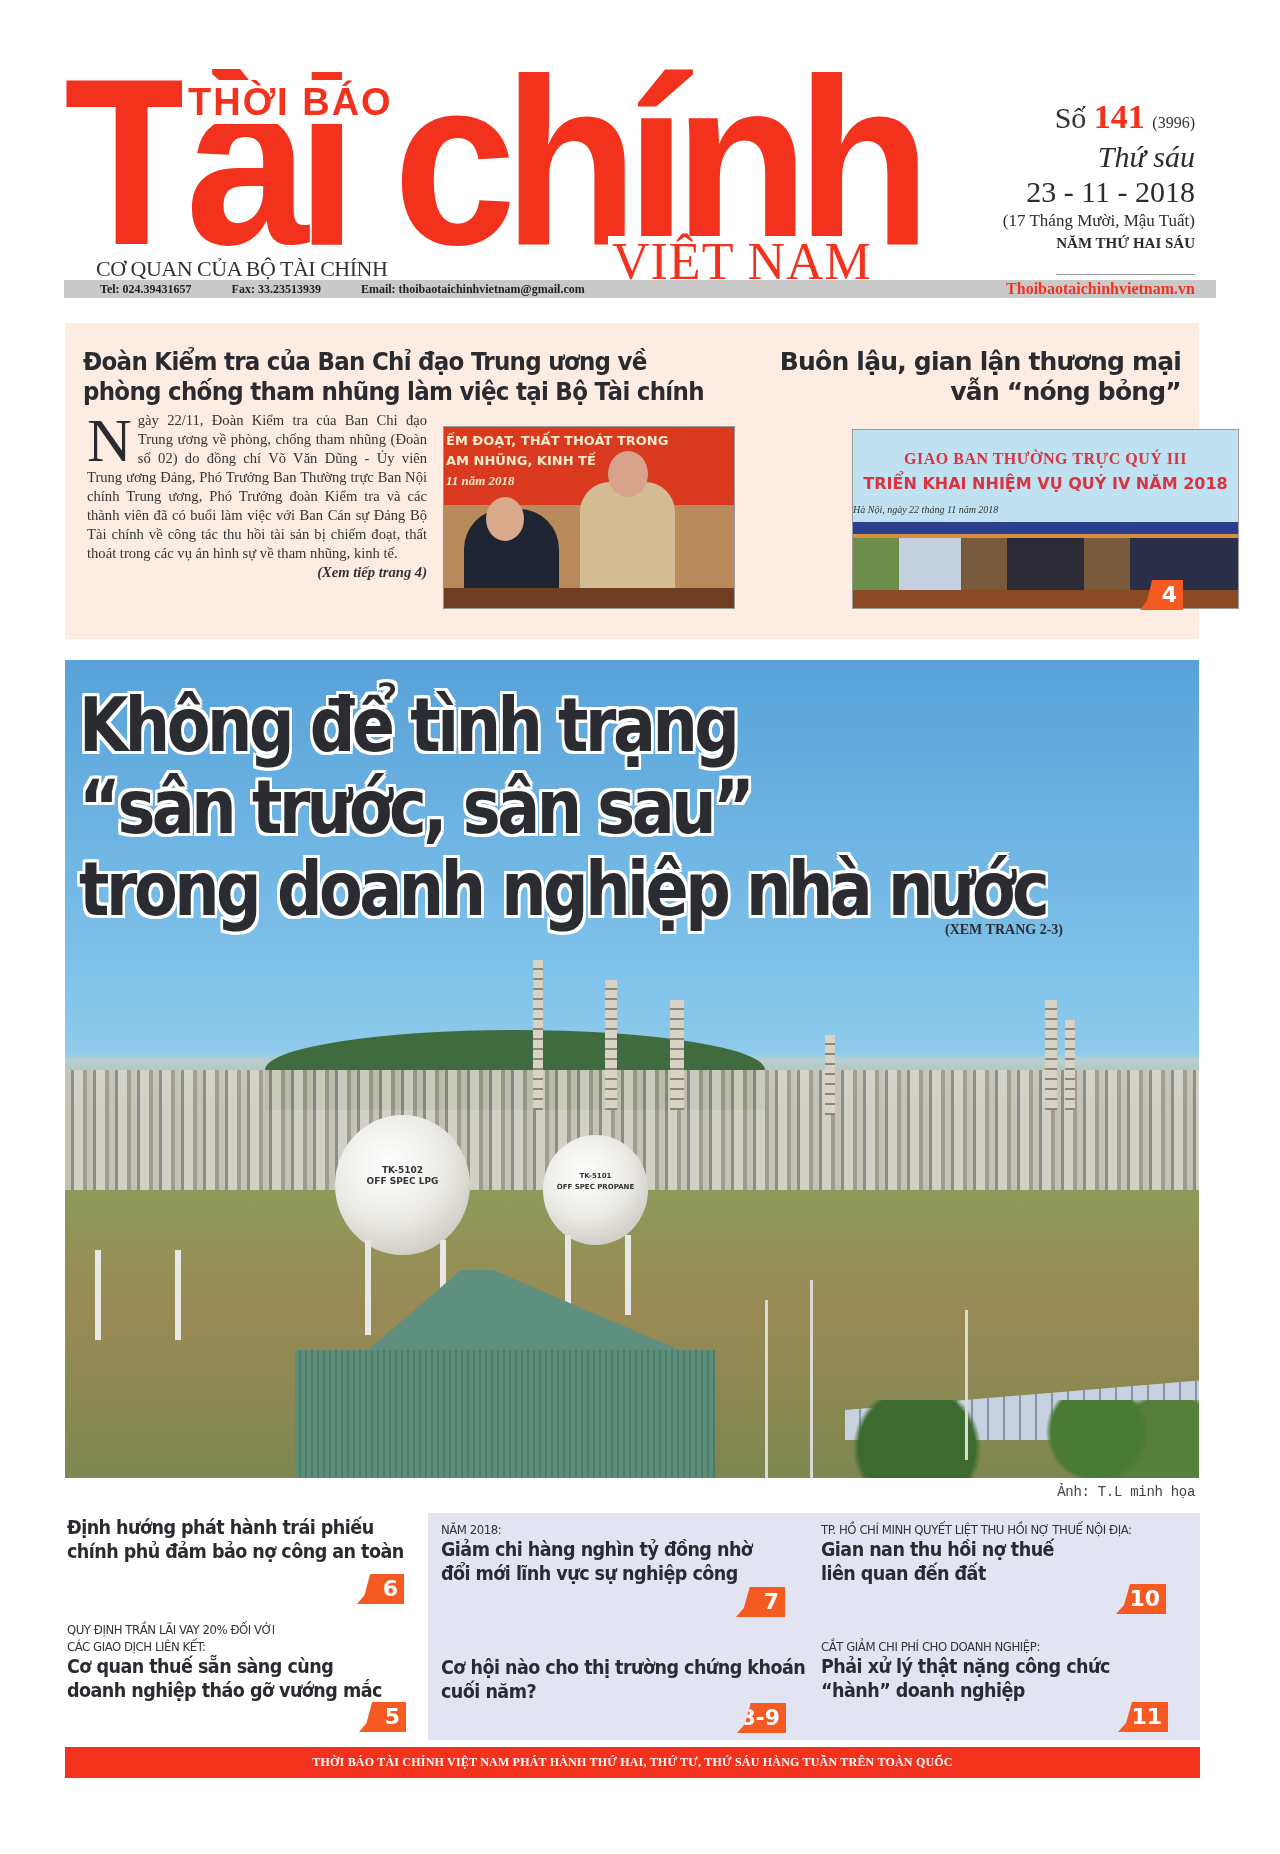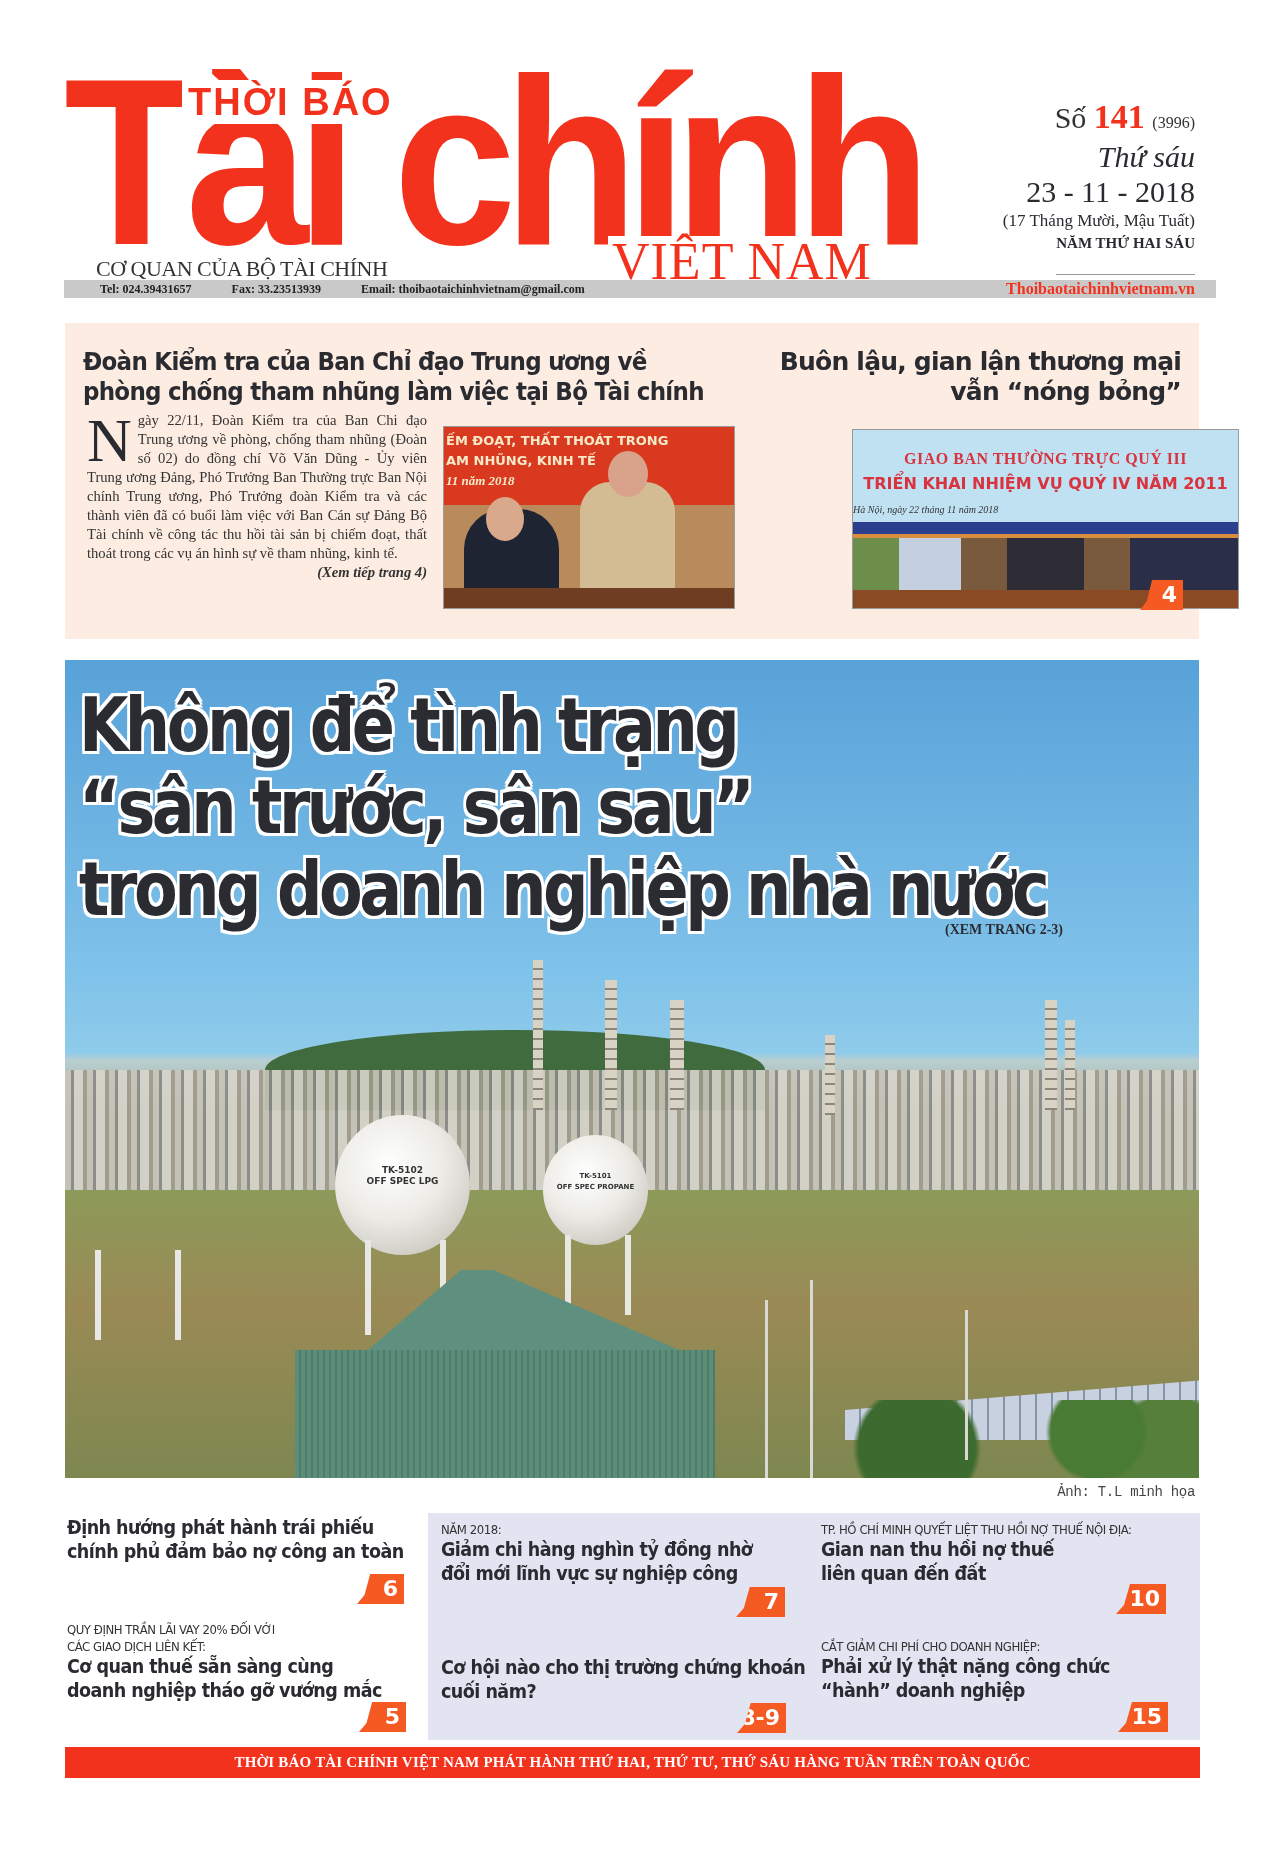--- a/index.html
+++ b/index.html
@@ -129,21 +129,21 @@
 
   .photo-credit { position: absolute; right: 85px; top: 1484px; font-family: Liberation Mono, monospace; font-size: 14px; color: #444; letter-spacing: -0.3px; }
 
   
   .teasers-grey { position: absolute; left: 428px; top: 1513px; width: 772px; height: 227px; background: #e3e4f1; }
   .teaser { position: absolute; }
   .teaser-kicker { font-family: "DejaVu Sans", sans-serif; font-size: 13px; line-height: 17px; color: #333; text-transform: uppercase; letter-spacing: -0.5px; transform: scaleX(0.9); transform-origin: left top; white-space: nowrap; }
   .teaser-title { font-family: "DejaVu Sans", sans-serif; font-weight: bold; font-size: 19.5px; line-height: 24px; color: #2a2b30; letter-spacing: -0.6px; transform: scaleX(0.9); transform-origin: left top; white-space: nowrap; }
 
   .footer-bar { position: absolute; left: 65px; top: 1747px; width: 1135px; height: 31px; background: #f3321e; color: #fff;
-    font-family: "Liberation Serif", serif; font-weight: bold; font-size: 15px; line-height: 31px; text-align: center; letter-spacing: 0.2px; }
+    font-family: "Liberation Serif", serif; font-weight: bold; font-size: 12px; line-height: 31px; text-align: center; letter-spacing: 0.2px; }
 </style>
 </head>
 <body>
 
 <header class="masthead">
   <div class="logo-big">Tài chính</div>
   <div class="logo-small">THỜI BÁO</div>
   <div class="logo-vietnam">VIỆT NAM</div>
   <div class="logo-agency">CƠ QUAN CỦA BỘ TÀI CHÍNH</div>
   <div class="contact-bar">
@@ -187,21 +187,21 @@
     <div class="head2"></div>
     <div class="desk"></div>
   </div>
 
   <h2 class="second-headline">
     <span>Buôn lậu, gian lận thương mại</span><br>
     <span>vẫn “nóng bỏng”</span>
   </h2>
   <div class="photo-right">
     <div class="t1">GIAO BAN THƯỜNG TRỰC QUÝ III</div>
-    <div class="t2">TRIỂN KHAI NHIỆM VỤ QUÝ IV NĂM 2011</div>
+    <div class="t2">TRIỂN KHAI NHIỆM VỤ QUÝ IV NĂM 2018</div>
     <div class="t3">Hà Nội, ngày 22 tháng 11 năm 2018</div>
     <div class="stripe"></div>
     <div class="people"></div>
     <div class="table"></div>
   </div>
   <div class="page-badge" style="left:1075px; top:257px; width:43px;">4</div>
 </section>
 
 <section class="hero">
   <div class="hill"></div>
@@ -294,15 +294,15 @@
 </div>
 <div class="page-badge" style="left:1116px; top:1584px; width:50px;">10</div>
 
 <div class="teaser" style="left:821px; top:1638px;">
   <div class="teaser-kicker">CẮT GIẢM CHI PHÍ CHO DOANH NGHIỆP:</div>
   <div class="teaser-title">
     <span>Phải xử lý thật nặng công chức</span><br>
     <span>“hành” doanh nghiệp</span>
   </div>
 </div>
-<div class="page-badge" style="left:1118px; top:1702px; width:50px;">15</div>
+<div class="page-badge" style="left:1118px; top:1702px; width:50px;">11</div>
 
 <footer class="footer-bar">THỜI BÁO TÀI CHÍNH VIỆT NAM PHÁT HÀNH THỨ HAI, THỨ TƯ, THỨ SÁU HÀNG TUẦN TRÊN TOÀN QUỐC</footer>
 
 </body></html>

